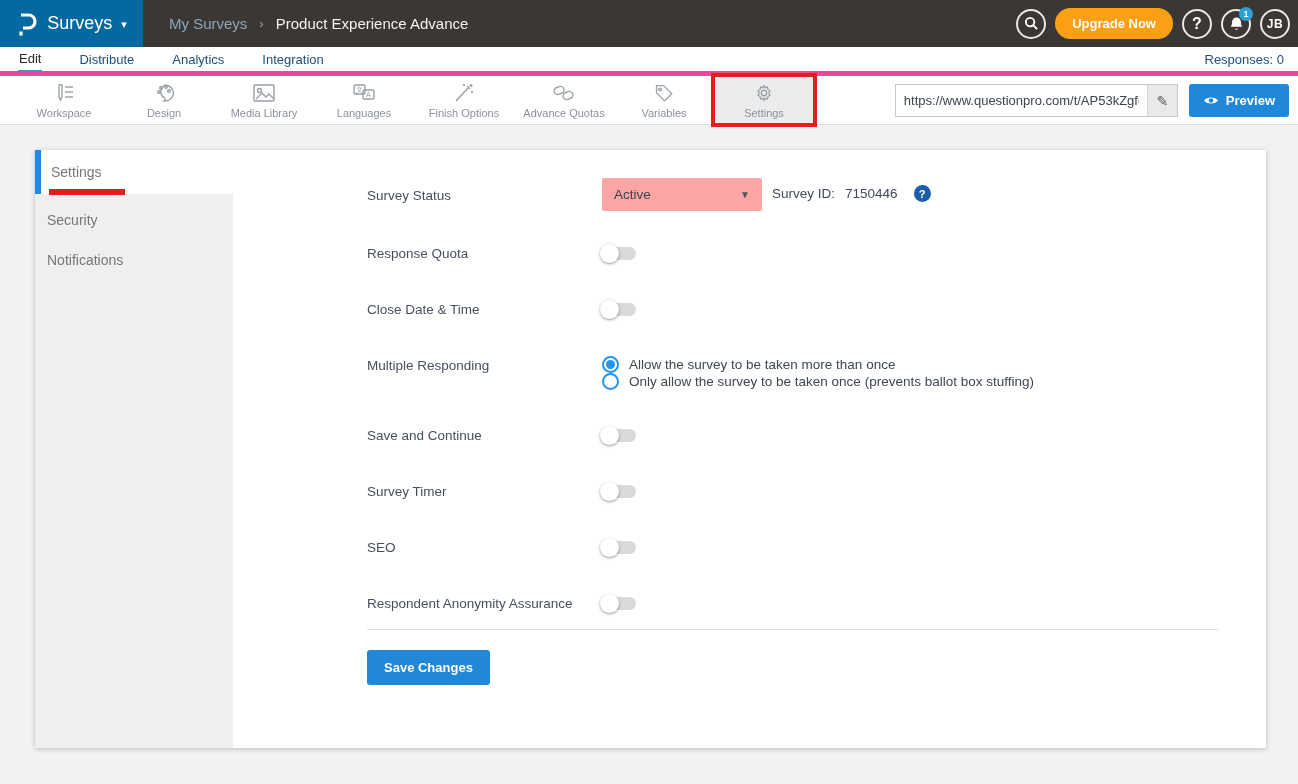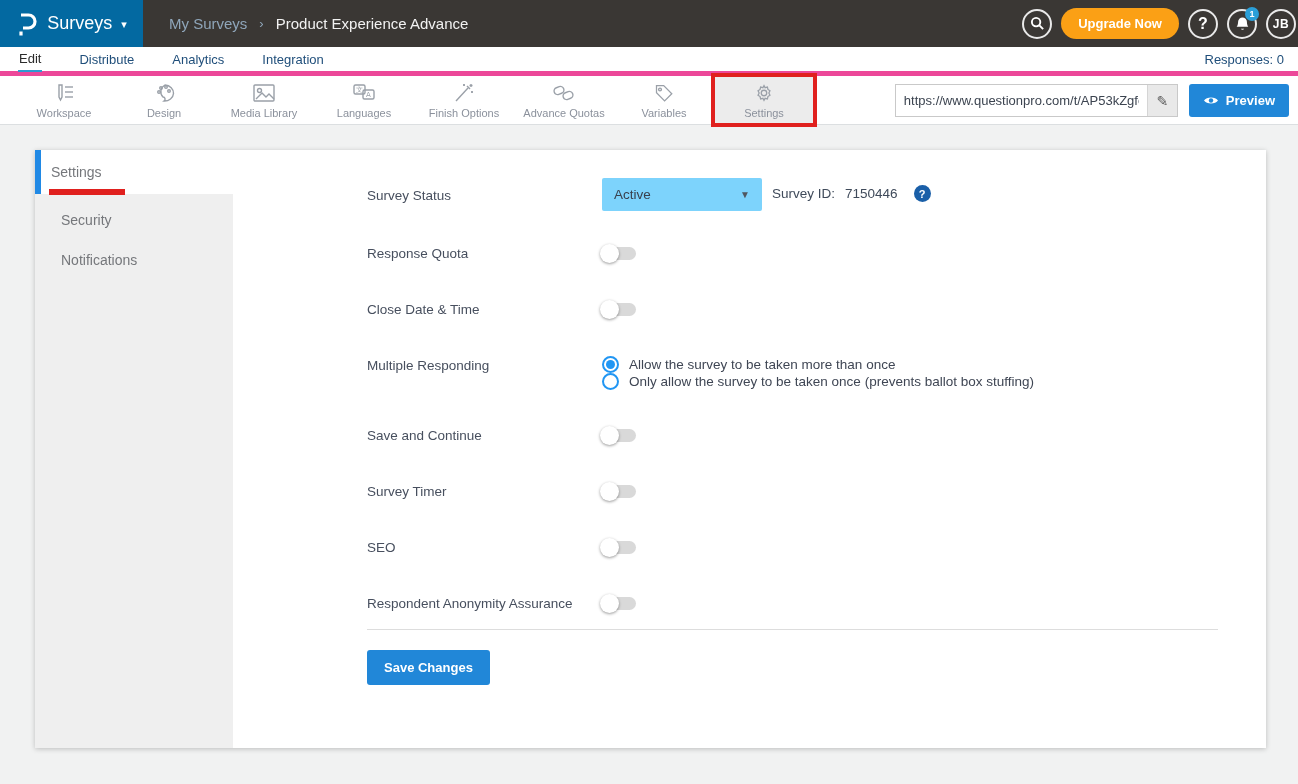--- a/index.html
+++ b/index.html
@@ -8,21 +8,21 @@
   
   .topbar { height:47px; background:#3a3734; display:flex; align-items:center; position:relative; }
   .logo-block { width:143px; height:47px; background:#0369a1; display:flex; align-items:center; justify-content:center; gap:9px; cursor:pointer; }
   .logo-mark { width:22px; height:26px; }
   .logo-product { color:#fff; font-size:18px; }
   .logo-caret { color:#fff; font-size:11px; margin-top:2px; }
   .breadcrumb { display:flex; align-items:center; margin-left:26px; gap:12px; }
   .crumb-parent { color:#8fa6ba; font-size:15px; cursor:pointer; }
   .crumb-sep { color:#8fa6ba; font-size:13px; }
   .crumb-current { color:#f2f2f2; font-size:15px; }
-  .topbar-right { position:absolute; right:2px; top:0; height:47px; display:flex; align-items:center; gap:9px; }
+  .topbar-right { position:absolute; right:8px; top:0; height:47px; display:flex; align-items:center; gap:9px; }
   .circle-btn { width:30px; height:30px; border:2px solid #e9e9e9; border-radius:50%; display:flex; align-items:center; justify-content:center; color:#fff; cursor:pointer; background:transparent; position:relative; }
   .circle-btn .qmark { color:#fff; font-size:16px; font-weight:bold; }
   .avatar { font-size:12px; font-weight:bold; letter-spacing:.5px; }
   .upgrade-btn { height:31px; background:#fba015; border:none; border-radius:16px; color:#fff; font-weight:bold; font-size:13px; padding:0 17px; cursor:pointer; font-family:"Liberation Sans",sans-serif; }
   .badge { position:absolute; top:-4px; right:-4px; min-width:14px; height:14px; background:#2a9fd8; border-radius:8px; color:#fff; font-size:9px; font-weight:bold; display:flex; align-items:center; justify-content:center; padding:0 3px; }
 
   
   .modnav { height:29px; background:#fff; display:flex; align-items:center; padding:0 18px; border-bottom:5px solid #ec4899; position:relative; }
   .modnav-item { font-size:13px; color:#1f4e7a; margin-right:36px; padding:5px 1px 4px; cursor:pointer; }
   .modnav-item.active { color:#2b2b2b; border-bottom:2px solid #2e9ad2; }
@@ -45,29 +45,29 @@
   .main { padding:25px 0 0 35px; }
   .card { width:1231px; height:598px; background:#fff; box-shadow:0 1px 5px rgba(0,0,0,.22); display:flex; }
 
   
   .side { width:198px; display:flex; flex-direction:column; flex-shrink:0; }
   .side-item { font-size:14px; color:#75777b; cursor:pointer; }
   .side-item.active { height:44px; background:#fff; display:flex; align-items:center; padding-left:16px; position:relative; }
   .side-active-bar { position:absolute; left:0; top:0; width:6px; height:100%; background:#2089e5; }
   .side-red-underline { position:absolute; left:14px; bottom:-1px; width:76px; height:6px; background:#e0201e; }
   .side-rest { flex:1; background:#efefef; padding-top:6px; }
-  .side-rest .side-item { height:40px; display:flex; align-items:center; padding-left:26px; }
+  .side-rest .side-item { height:40px; display:flex; align-items:center; padding-left:12px; }
 
   
   .form { padding:36px 0 0 90px; width:100%;margin-left:44px; }
   .frow { display:flex; align-items:flex-start; margin-bottom:33px; }
   .flabel { width:235px; font-size:13.5px; color:#474f5e; padding-top:2px; flex-shrink:0; }
   .frow.trow { margin-bottom:39px; }
 
-  .select-box { width:160px; height:33px; background:#7dd3fc; border-radius:2px; display:flex; align-items:center; justify-content:space-between; padding:0 12px; font-size:13.5px; color:#39414e; cursor:pointer; margin-top:-8px; }
+  .select-box { width:160px; height:33px; background:#fca5a5; border-radius:2px; display:flex; align-items:center; justify-content:space-between; padding:0 12px; font-size:13.5px; color:#39414e; cursor:pointer; margin-top:-8px; }
   .select-caret { font-size:10px; color:#50565f; }
   .sid-group { display:flex; align-items:center; gap:8px; margin-left:10px; padding-top:0; margin-top:-1px; }
   .sid-label, .sid-value { font-size:13.5px; color:#3f4a5a; }
   .sid-value { margin-left:2px; }
   .help-dot { width:17px; height:17px; border-radius:50%; background:#1a5fa8; color:#fff; font-size:11px; font-weight:bold; display:flex; align-items:center; justify-content:center; margin-left:8px; cursor:pointer; }
 
   .toggle { position:relative; width:34px; height:13px; background:#d9d9d9; border-radius:7px; margin-top:3px; cursor:pointer; }
   .knob { position:absolute; left:-2px; top:-3px; width:19px; height:19px; background:#fff; border-radius:50%; box-shadow:0 1px 3px rgba(0,0,0,.4); }
 
   .radio-group { display:flex; flex-direction:column; }

